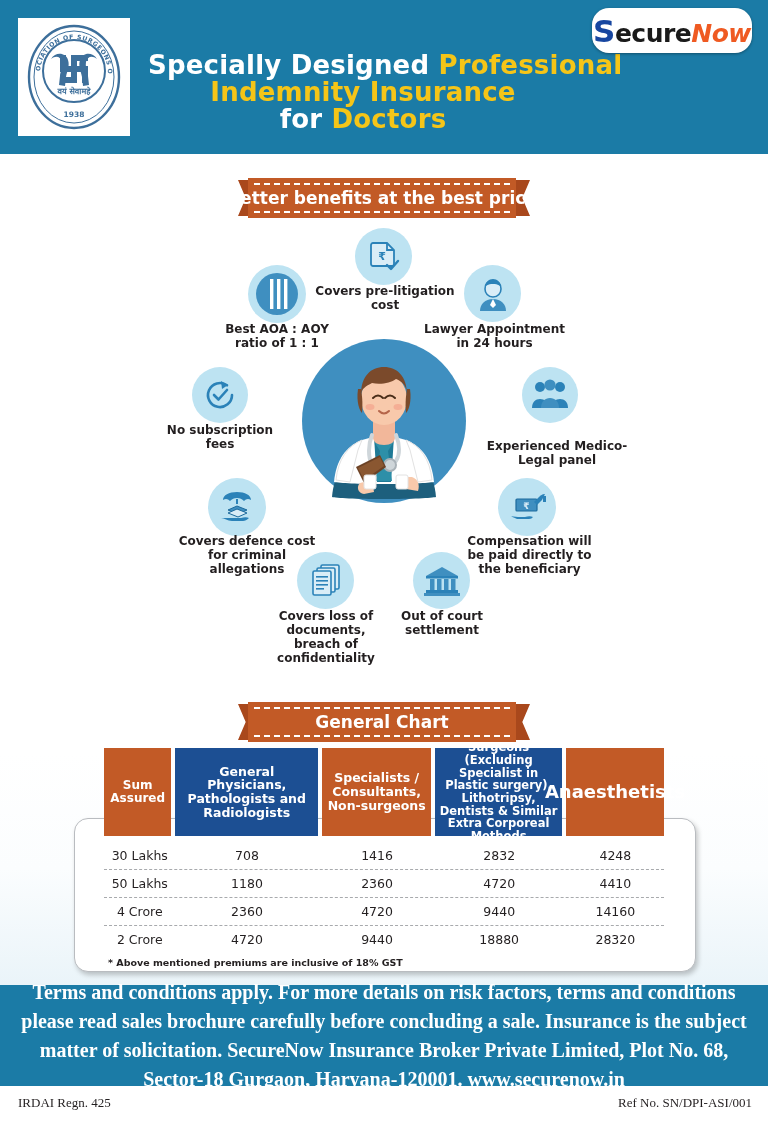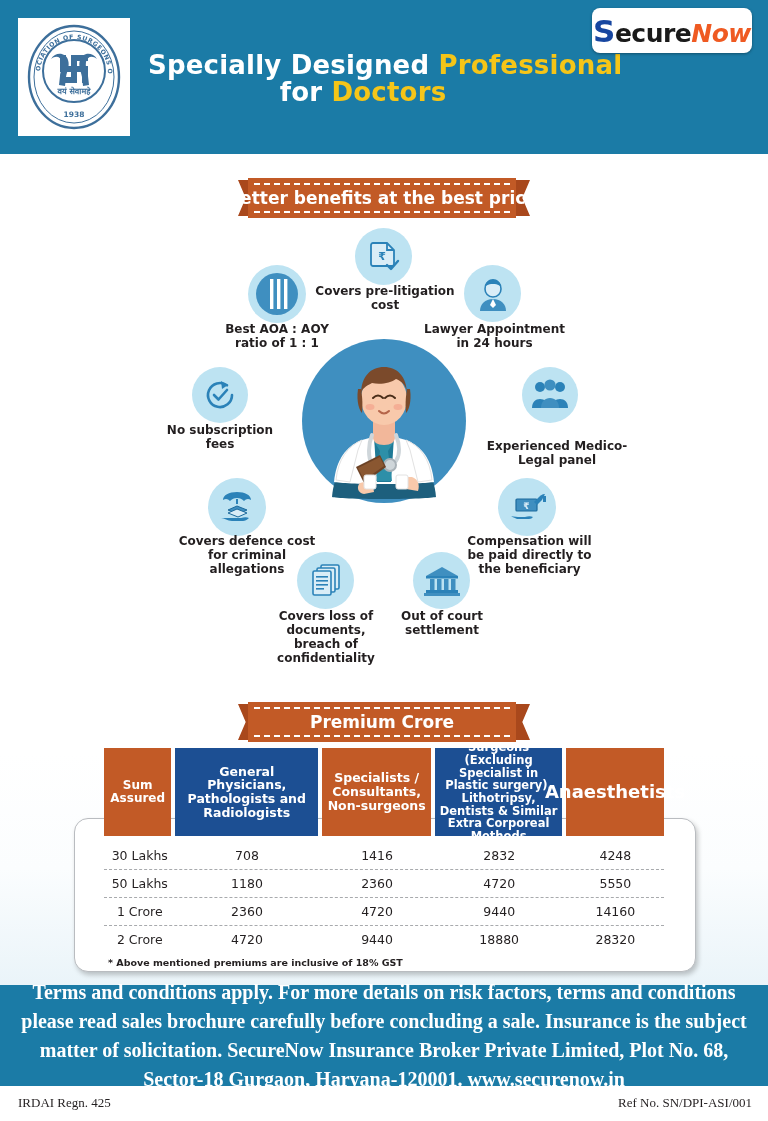--- a/index.html
+++ b/index.html
@@ -26,21 +26,21 @@
     text-align:center;line-height:1.03;
   }
   .title-line{
     font-family:"DejaVu Sans", sans-serif;
     font-weight:bold;font-size:26px;letter-spacing:.2px;
     color:#ffffff;white-space:nowrap;
   }
   .ttl-yellow{color:#f5c518;}
   .securenow-badge{
     position:absolute;right:16px;top:8px;width:160px;height:45px;
-    background:#ffffff;border-radius:8px;
+    background:#ffffff;border-radius:17px;
     box-shadow:0 1px 3px rgba(0,0,0,.35);
     display:flex;align-items:center;justify-content:center;
   }
   .sn-text{font-family:"DejaVu Sans", sans-serif;font-weight:bold;font-size:25px;letter-spacing:-.5px;}
   .sn-s{color:#1746a0;font-size:31px;}
   .sn-ecure{color:#1a1a1a;}
   .sn-now{color:#ef5a22;font-style:italic;}
 
   
   .body-area{
@@ -173,20 +173,23 @@
           <rect x="36" y="54" width="11" height="6"></rect>
         </g>
         <text x="50" y="71" text-anchor="middle" font-family="DejaVu Sans, sans-serif" font-size="8" font-weight="bold" fill="#3d6f9b">वयं सेवामहे</text>
         <text x="50" y="94" text-anchor="middle" font-family="DejaVu Sans, sans-serif" font-size="7.5" font-weight="bold" fill="#3d6f9b">1938</text>
       </svg>
     </div>
 
     <div class="title-block">
       <div class="title-line">
         <span>Specially Designed </span><span class="ttl-yellow">Professional</span>
+      </div>
+      <div class="title-line">
+        <span class="ttl-yellow">Indemnity Insurance</span>
       </div>
       <div class="title-line">
         <span>for </span><span class="ttl-yellow">Doctors</span>
       </div>
     </div>
 
     <div class="securenow-badge">
       <span class="sn-text"><span class="sn-s">S</span><span class="sn-ecure">ecure</span><span class="sn-now">Now</span></span>
     </div>
   </div>
@@ -333,21 +336,21 @@
       <path d="M112 140c6 2 8 8 6 14l-12-2 2-12z" fill="#f8c9ab"></path>
       <rect x="64" y="138" width="12" height="14" rx="2" fill="#ffffff" stroke="#e2e2e2" stroke-width="1"></rect>
       <rect x="96" y="138" width="12" height="14" rx="2" fill="#ffffff" stroke="#e2e2e2" stroke-width="1"></rect>
     </svg>
   </div>
 
   <div class="ribbon" id="ribbon-premium">
     <div class="rb-tail l"></div>
     <div class="rb-tail r"></div>
     <div class="rb-main">
-      <span class="rb-label">Premium Crore</span>
+      <span class="rb-label">General Chart</span>
     </div>
   </div>
 
   <div class="table-card"></div>
 
   <div class="thead">
     <div class="th c0">Sum Assured</div>
     <div class="th c1">General Physicians, Pathologists and Radiologists</div>
     <div class="th c2">Specialists / Consultants, Non-surgeons</div>
     <div class="th c3">Surgeons (Excluding Specialist in Plastic surgery), Lithotripsy, Dentists &amp; Similar Extra Corporeal Methods</div>
@@ -360,24 +363,24 @@
       <div class="td c1">708</div>
       <div class="td c2">1416</div>
       <div class="td c3">2832</div>
       <div class="td c4">4248</div>
     </div>
     <div class="trow">
       <div class="td c0">50 Lakhs</div>
       <div class="td c1">1180</div>
       <div class="td c2">2360</div>
       <div class="td c3">4720</div>
-      <div class="td c4">5550</div>
+      <div class="td c4">4410</div>
     </div>
     <div class="trow">
-      <div class="td c0">1 Crore</div>
+      <div class="td c0">4 Crore</div>
       <div class="td c1">2360</div>
       <div class="td c2">4720</div>
       <div class="td c3">9440</div>
       <div class="td c4">14160</div>
     </div>
     <div class="trow">
       <div class="td c0">2 Crore</div>
       <div class="td c1">4720</div>
       <div class="td c2">9440</div>
       <div class="td c3">18880</div>

